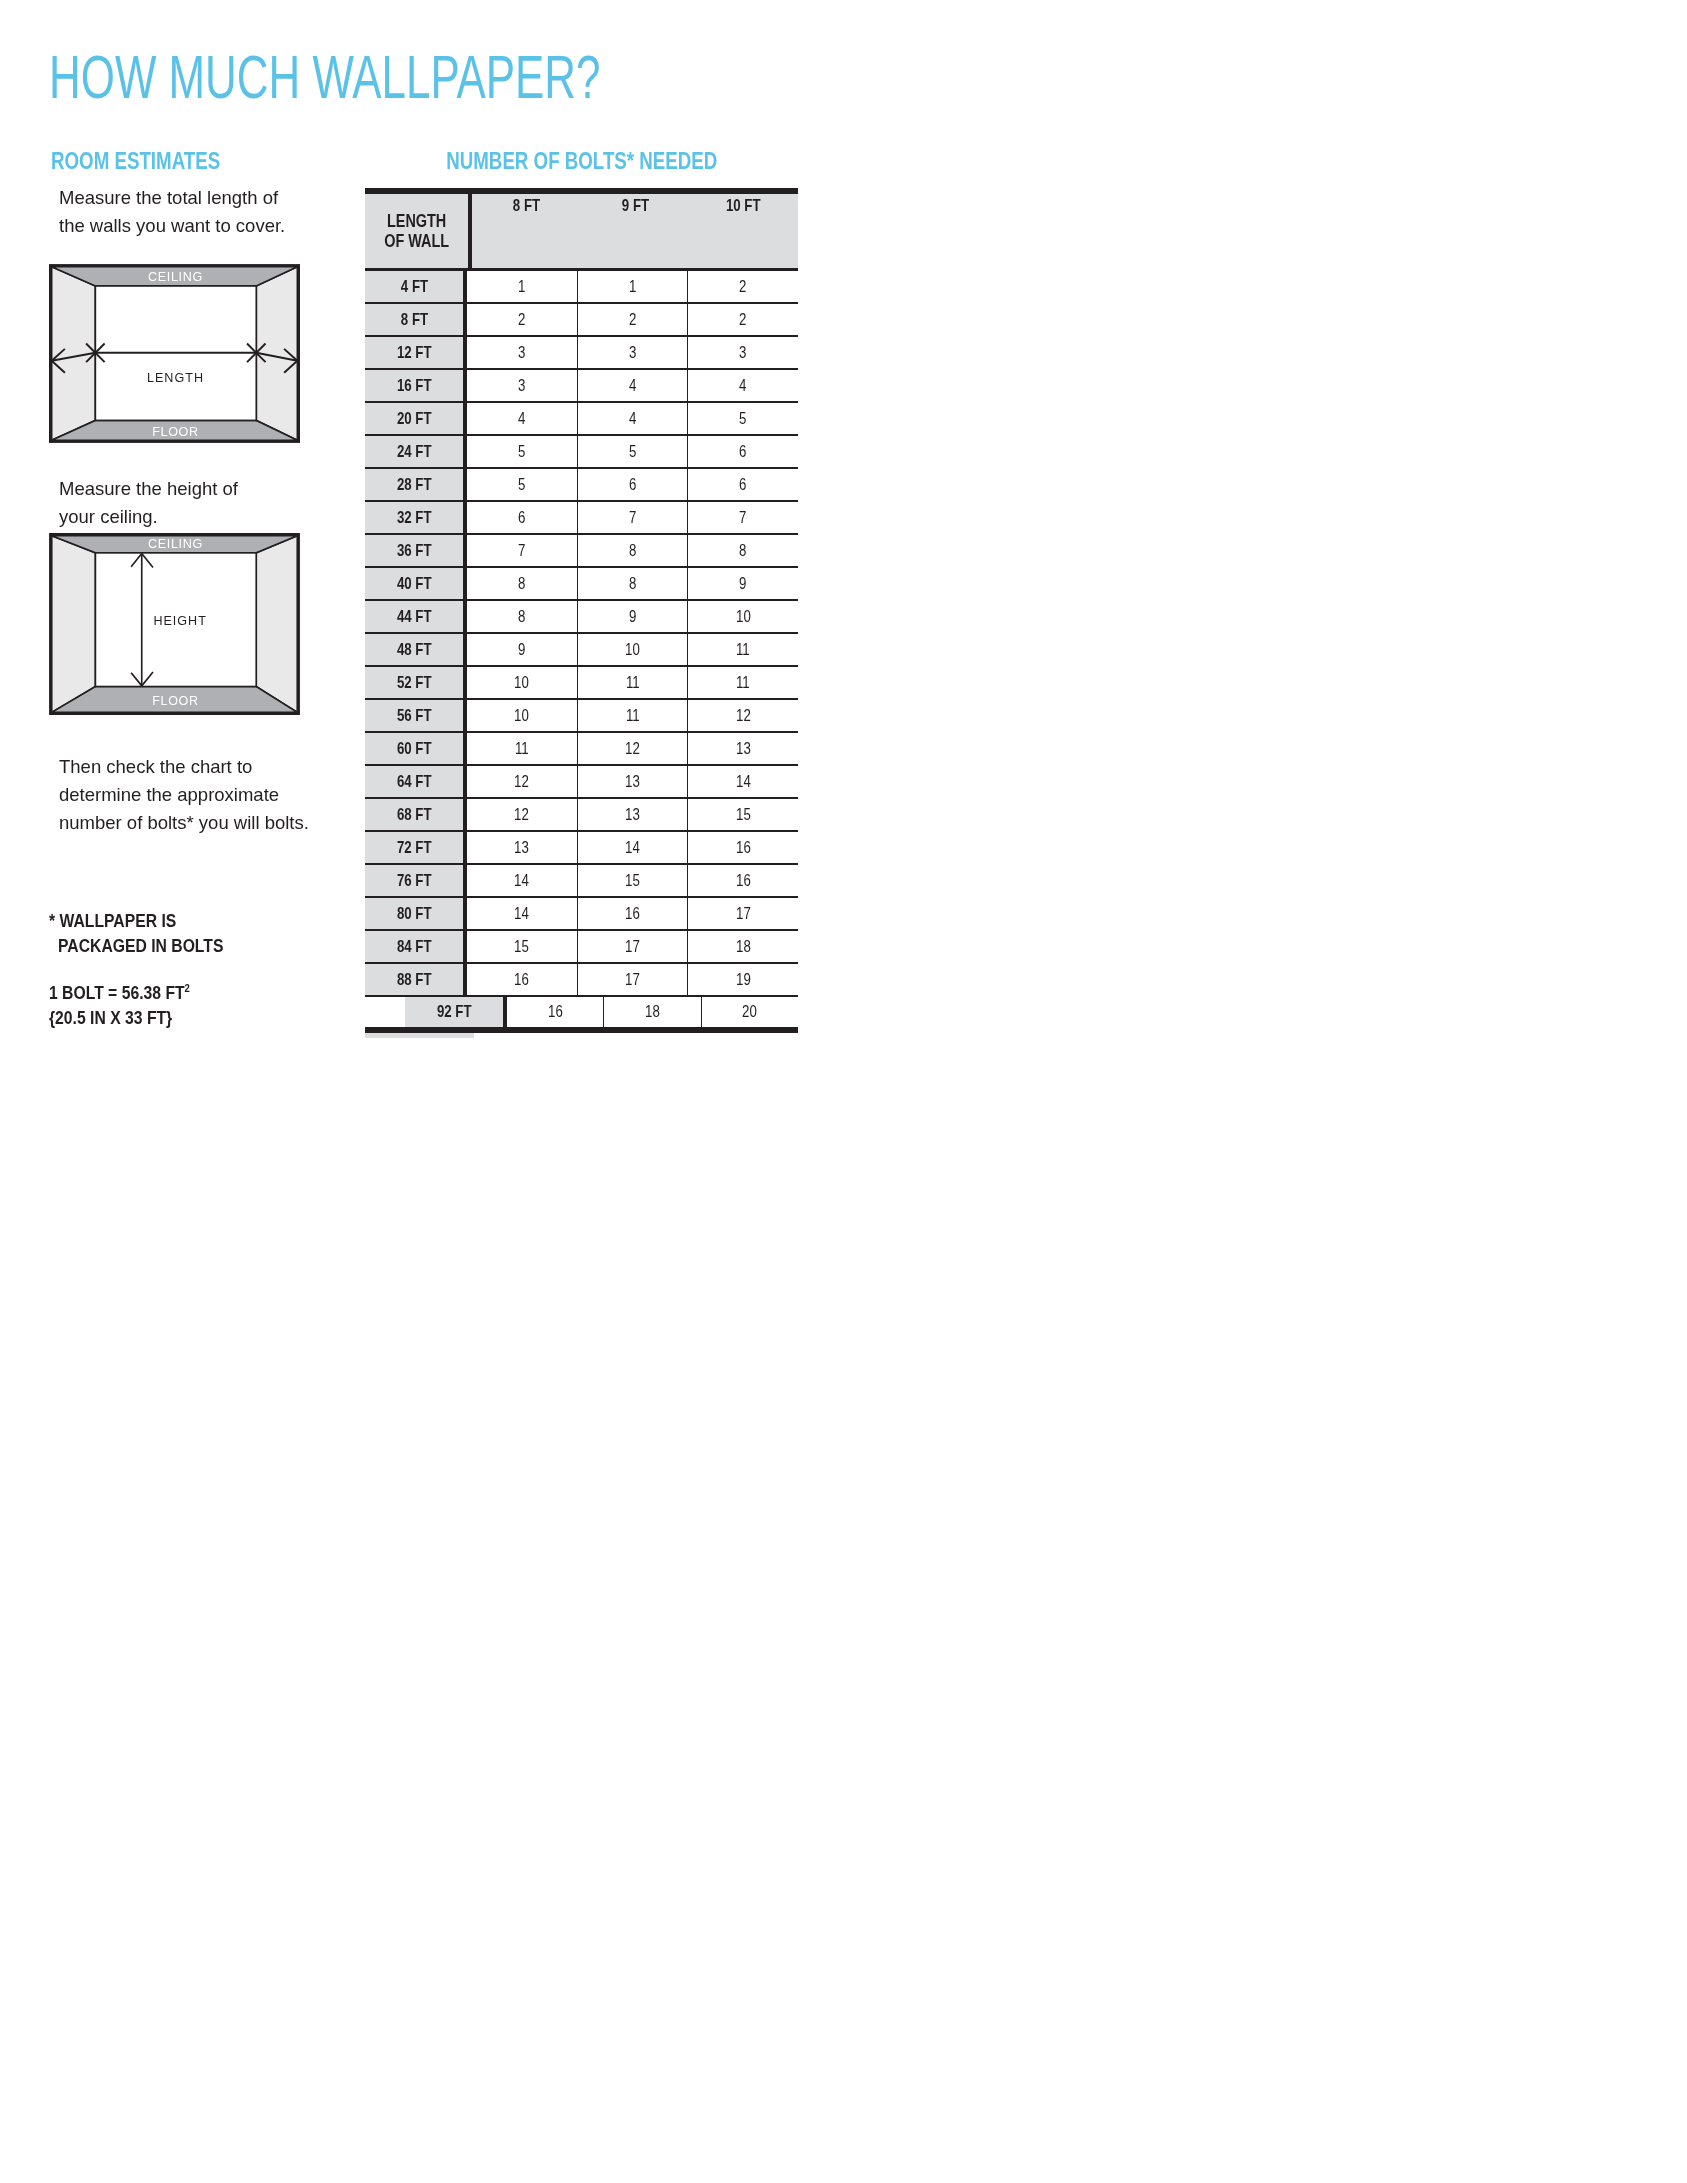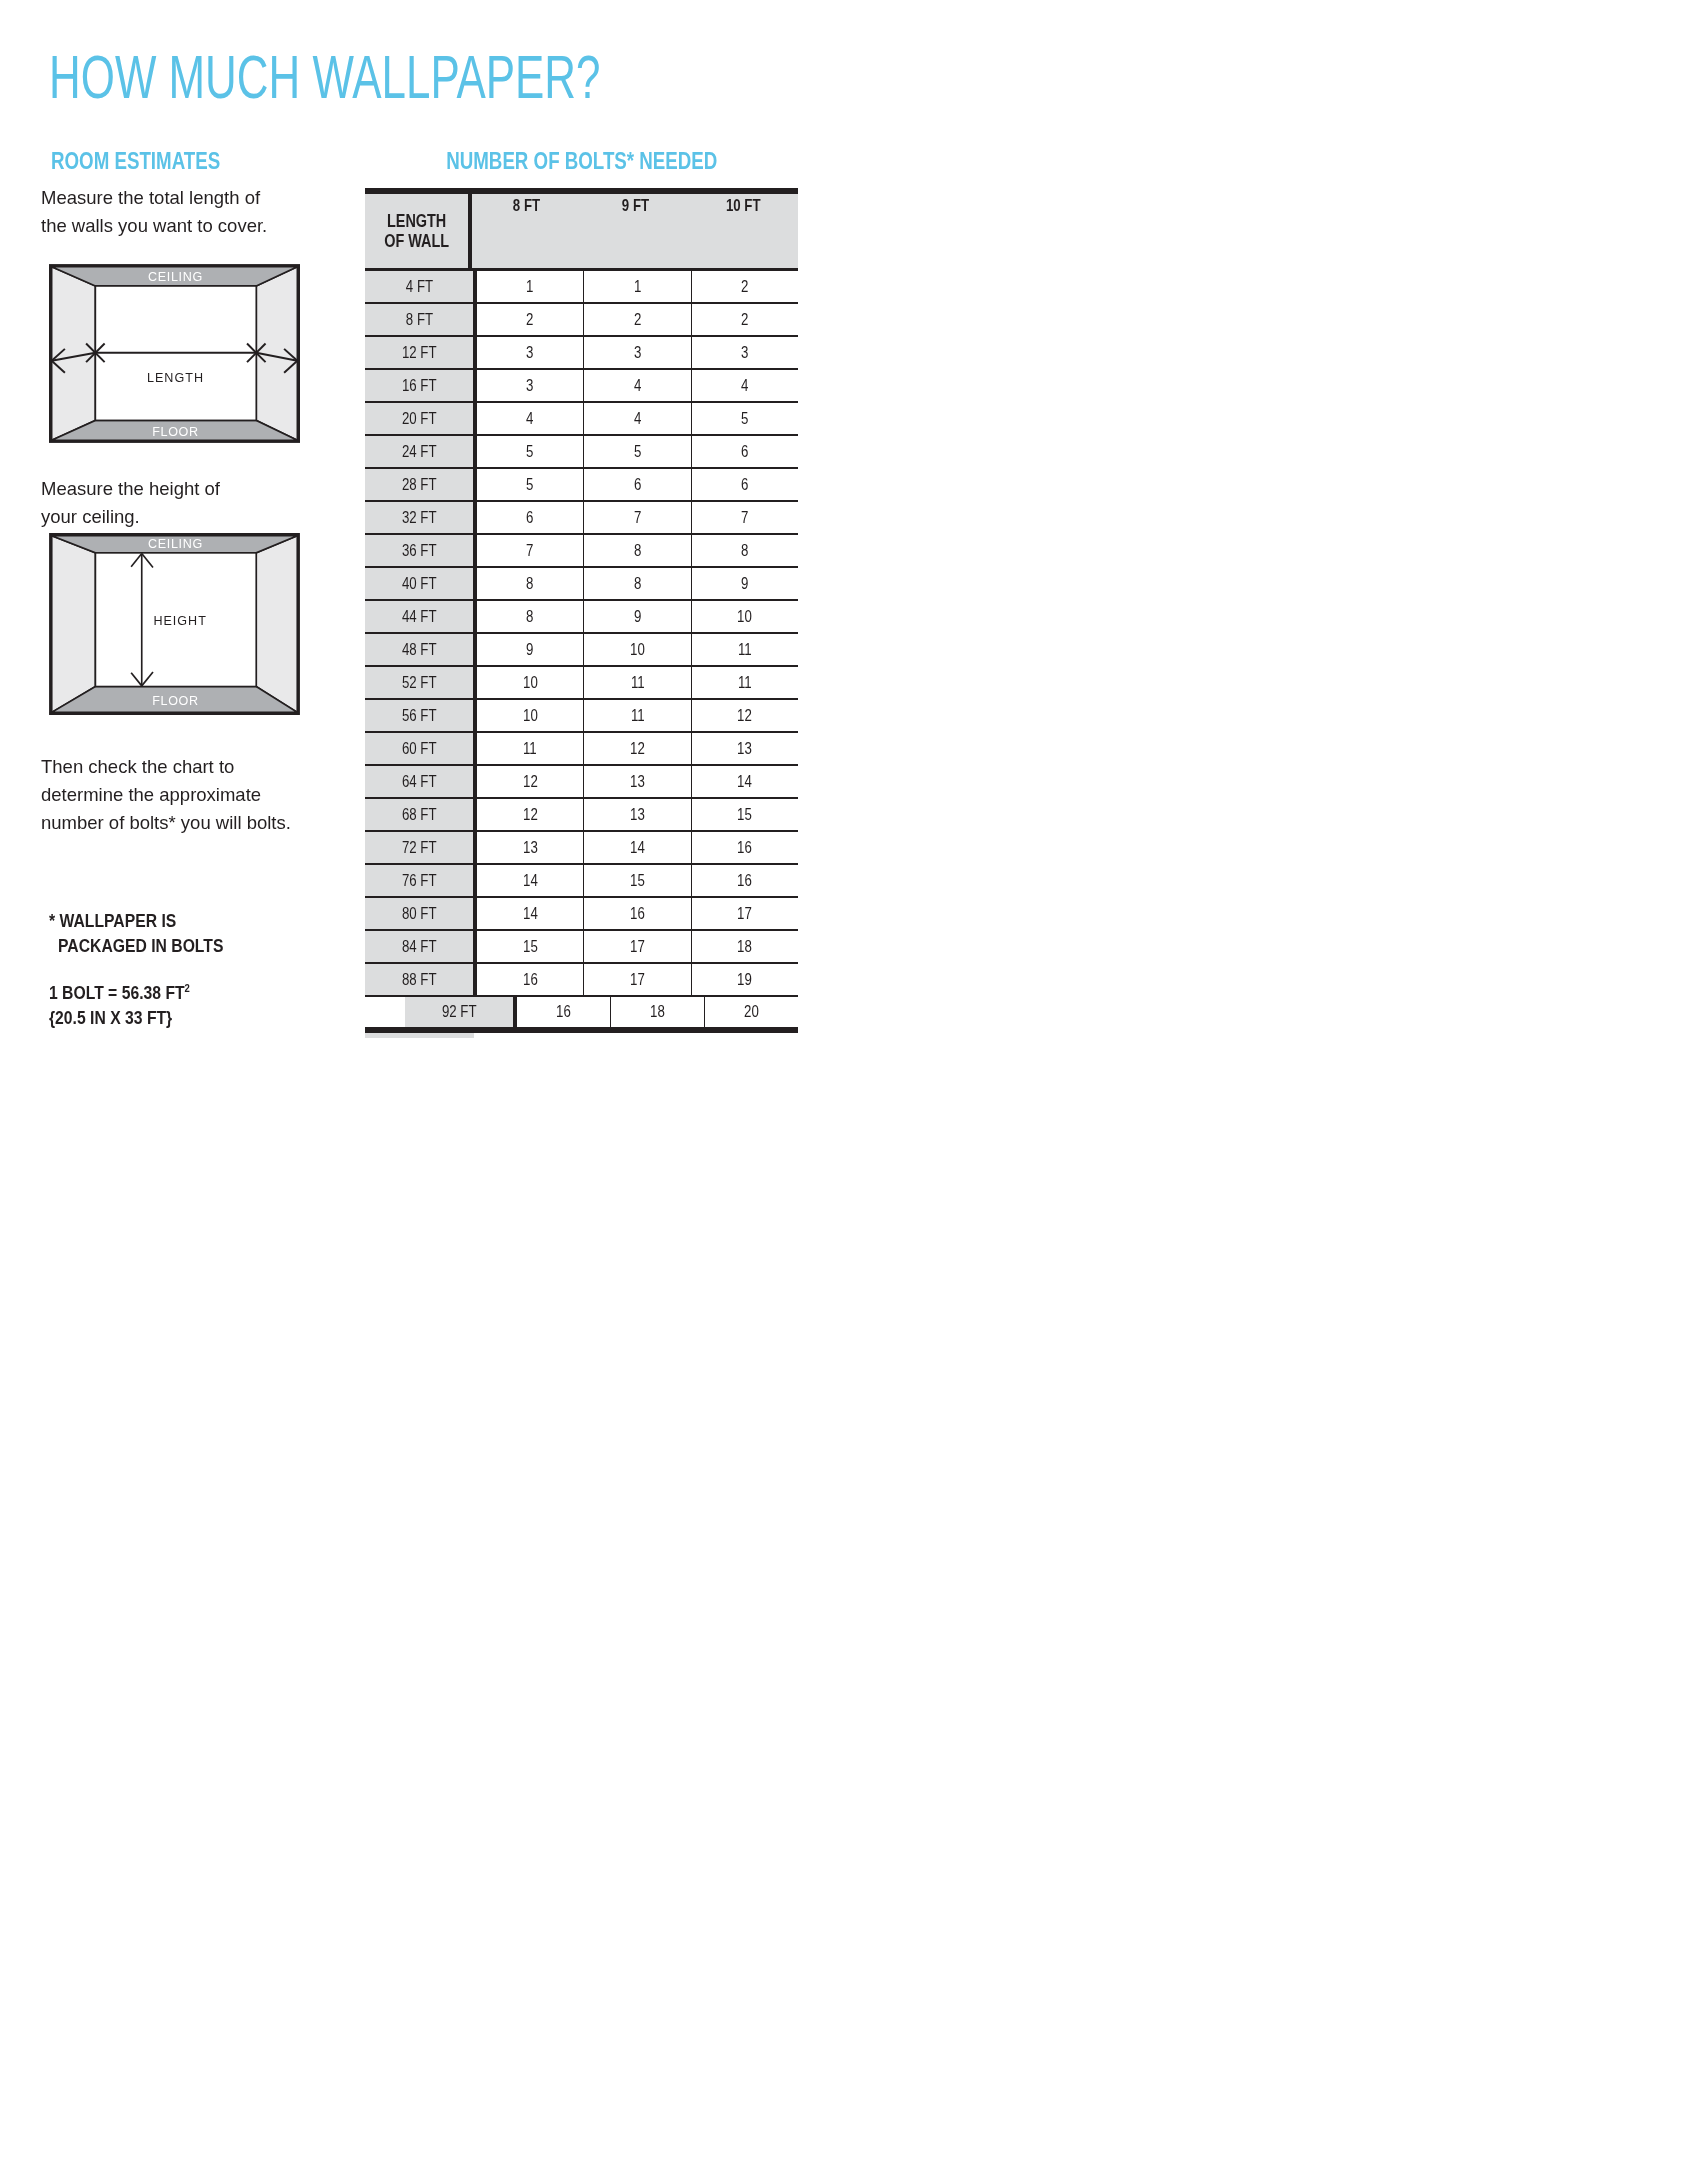--- a/index.html
+++ b/index.html
@@ -17,21 +17,21 @@
   .cnd.center{ transform-origin:center center; }
   .sx72{ transform:scaleX(0.72); }
   .sx78{ transform:scaleX(0.78); }
   .sx85{ transform:scaleX(0.85); }
 
   .page-title{ left:49px; top:42px; font-size:61px; font-weight:normal; color:var(--accent-blue,#5BC2E7); white-space:nowrap; }
   .section-heading{ font-size:24px; font-weight:bold; color:var(--accent-blue,#5BC2E7); white-space:nowrap; }
   #room-estimates-heading{ left:51px; top:147px;text-align:center; }
   #table-heading{ left:365px; top:147px; width:433px; text-align:center; }
 
-  .para{ left:41px; font-size:18.5px; line-height:28px; white-space:pre-line; }
+  .para{ left:59px; font-size:18.5px; line-height:28px; white-space:pre-line; }
   #step1{ top:184px; }
   #step2{ top:475px; }
   #step3{ top:753px; }
 
   .note-block{ left:49px; top:908px; font-size:18.5px; font-weight:bold; line-height:25px; }
   .note-block .indent{ margin-left:9.3px; }
   .bolt-block{ left:49px; top:980px; font-size:18.5px; font-weight:bold; line-height:25px; }
   .bolt-block sup{ font-size:11.2px; vertical-align:super; line-height:0; }
 
   .diagram{ left:49px; }
@@ -56,22 +56,22 @@
   }
   .th-left .cnd{ white-space:pre-line; }
   .th-right{ flex:1; display:flex; flex-direction:column; }
   .th-group{ height:50px; border-bottom:2.6px solid var(--ink,#231F20);
     display:flex; align-items:center; justify-content:center; font-weight:bold; font-size:18.5px; }
   .th-cols{ height:24px; display:flex; align-items:center; }
   .hcol{ flex:1; text-align:center; font-weight:bold; font-size:17px; }
   .trow{ display:flex; height:33px; border-bottom:2.6px solid var(--ink,#231F20); }
   .trow:last-child{ height:30px; border-bottom:none;padding-left:40px; }
   .rowhead{
-    width:112px; background:var(--table-gray,#DCDDDE); border-right:4px solid var(--ink,#231F20);
-    display:flex; align-items:center; justify-content:center; font-weight:normal; font-size:17px;
+    width:102px; background:var(--table-gray,#DCDDDE); border-right:4px solid var(--ink,#231F20);
+    display:flex; align-items:center; justify-content:center; font-weight:bold; font-size:17px;
   }
   .val{ flex:1; display:flex; align-items:center; justify-content:center; font-size:17px; background:#fff; }
   .val + .val{ border-left:1.3px solid var(--ink,#231F20); }
   .stub{ width:109px; height:5.3px; background:var(--table-gray,#DCDDDE); }
 </style>
 </head>
 <body>
 
 <h1 class="abs page-title"><span class="cnd sx72">HOW MUCH WALLPAPER?</span></h1>
 

